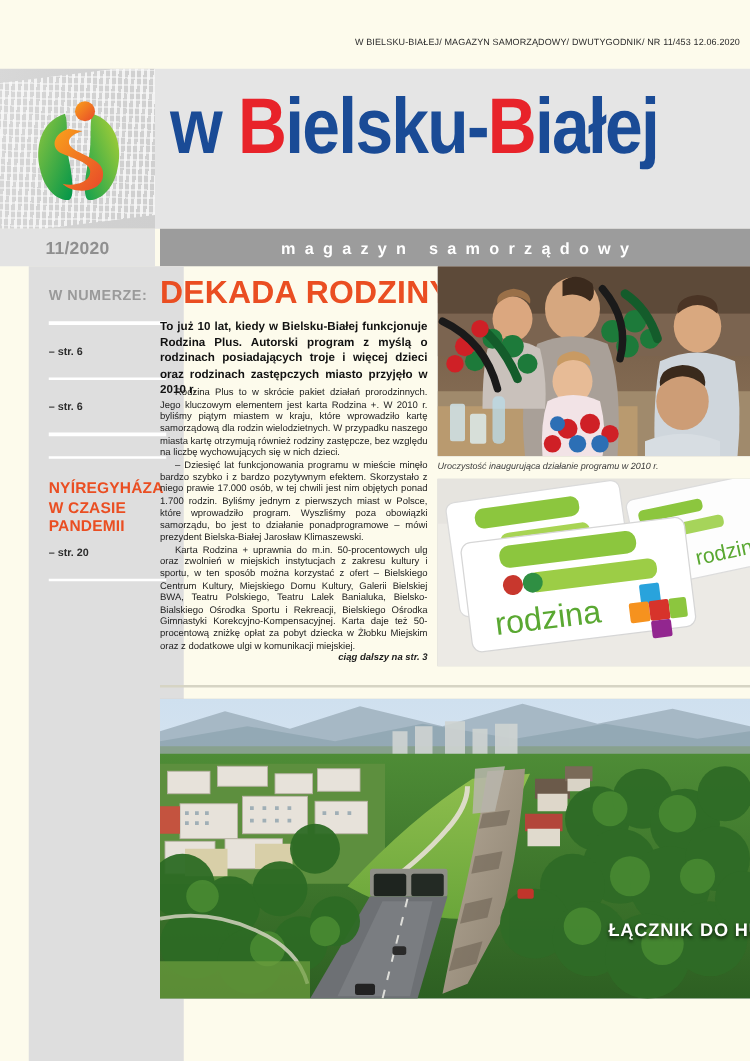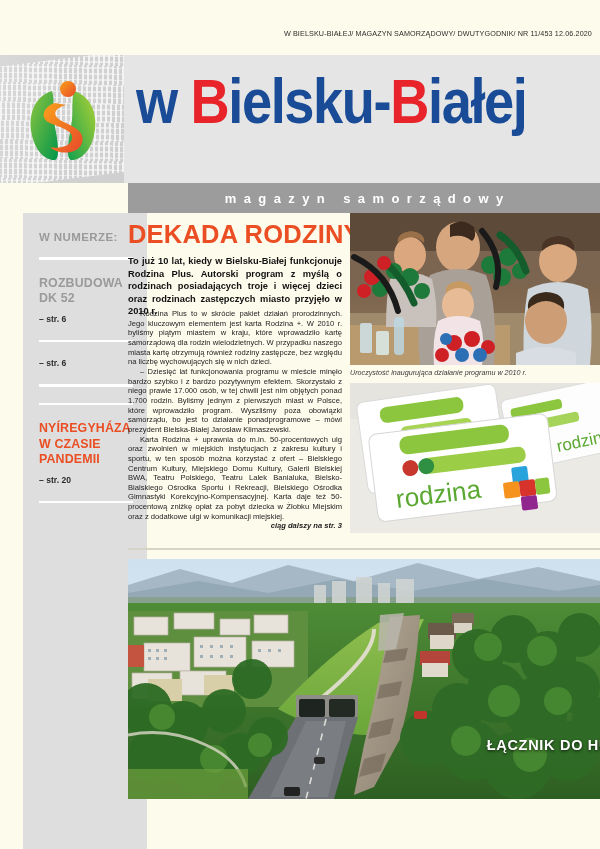--- a/index.html
+++ b/index.html
@@ -179,31 +179,33 @@
         <path d="M33 28 C20 32 18 44 28 48 C40 53 52 56 50 64 C48 72 36 74 28 72
                  C36 80 56 80 60 68 C64 54 46 50 38 45 C30 40 32 33 44 30 Z" fill="url(#gorange)"></path>
       </svg>
     </div>
   </div>
 
   <div class="masthead">
     <div class="mh-title"><span>w </span><span class="red">B</span><span>ielsku-</span><span class="red">B</span><span>iałej</span></div>
   </div>
 
+  <div class="band-left">
+    <div class="issue">11/2020</div>
+  </div>
   <div class="band-right">
     <div class="tagline">magazyn samorządowy</div>
   </div>
 
   <div class="sidebar">
     <div class="sb-inner">
       <div class="sb-head">W NUMERZE:</div>
       <div class="sb-rule"></div>
 
       <div class="sb-item">
-        <div class="sb-title gray">ROZBUDOWA<br>DK 52</div>
         <div class="sb-page">– str. 6</div>
       </div>
       <div class="sb-rule"></div>
 
       <div class="sb-item">
         <div class="sb-page">– str. 6</div>
       </div>
       <div class="sb-rule"></div>
 
       <div class="sb-rule"></div>

